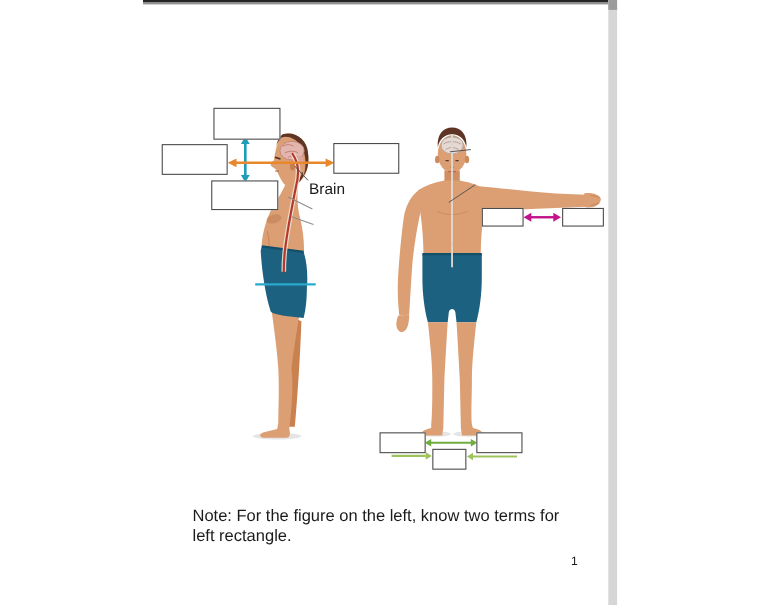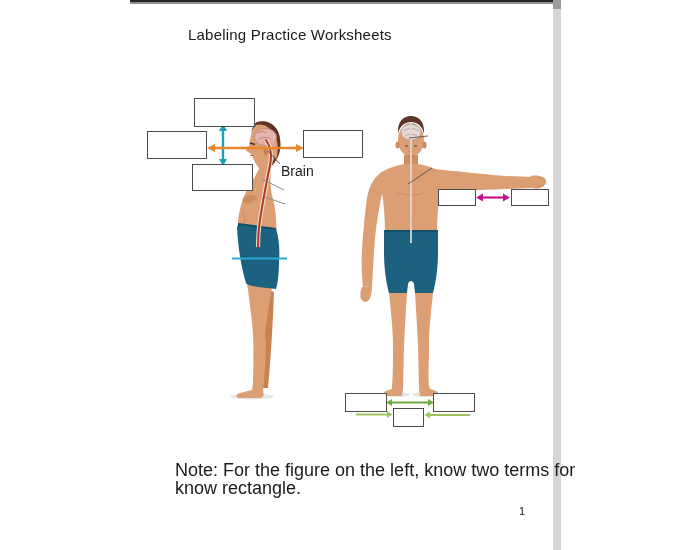--- a/index.html
+++ b/index.html
@@ -6,21 +6,21 @@
   #screen{position:relative;width:700px;height:550px;background:#ffffff;overflow:hidden;
           font-family:"Liberation Sans", sans-serif;color:#1a1a1a;}
   
   #top-bar{position:absolute;left:130px;top:0;width:423px;height:4px;
            background:linear-gradient(#262626 0 55%, #8f8f8f 55% 100%);}
   #scroll-track{position:absolute;left:553px;top:0;width:8px;height:550px;background:var(--scrollbar-track,#d6d6d6);}
   #scroll-thumb{position:absolute;left:0;top:0;width:8px;height:9px;background:var(--scrollbar-thumb,#9c9c9c);}
   
   #doc-title{position:absolute;left:188px;top:26px;font-size:15px;letter-spacing:.2px;}
   #brain-label{position:absolute;left:281px;top:163px;font-size:14px;}
-  #note{position:absolute;left:175px;top:461px;font-size:18px;line-height:18px;}
+  #note{position:absolute;left:175px;top:461px;font-size:15px;line-height:18px;}
   #page-num{position:absolute;left:519px;top:505px;font-size:11px;}
   
   .blank{position:absolute;background:#fff;border:1.5px solid var(--rect-border,#4c4c4c);box-sizing:border-box;}
   
   #art{position:absolute;left:0;top:0;}
   .f-skin{fill:var(--skin,#dc9f74);}
   .f-skin2{fill:var(--skin-shadow,#c8814f);}
   .f-shorts{fill:var(--shorts,#1c6180);}
   .s-shortsd{stroke:var(--shorts-dark,#12506a);}
   .f-hair{fill:var(--hair,#5f3425);}
@@ -38,21 +38,20 @@
 </head>
 <body>
 
 <div id="screen">
 
   <div id="top-bar"></div>
   <div id="scroll-track">
     <div id="scroll-thumb"></div>
   </div>
 
-  <div id="doc-title">Labeling Practice Worksheets</div>
 
   <svg id="art" width="700" height="550" viewBox="0 0 700 550">
 
     <g>
       <ellipse cx="252" cy="396.5" rx="22" ry="3" fill="#000" opacity="0.10"></ellipse>
 
       <path class="f-skin2" d="M 258,285 C 262,310 264,340 262,370 L 261,388 L 268,388 C 271,355 273,320 274,292 Z"></path>
 
       <path class="f-skin" d="M 247,283 C 250,305 252,320 253,335 C 254,355 253,372 253,384 L 252,390 L 263,390
                C 265,372 267,352 265,335 C 267,318 270,300 272,287 Z"></path>
@@ -181,18 +180,18 @@
   <div class="blank" style="left:438px;top:189px;width:38px;height:17px;"></div>
   <div class="blank" style="left:511px;top:189px;width:38px;height:17px;"></div>
   <div class="blank" style="left:345px;top:393px;width:42px;height:19px;"></div>
   <div class="blank" style="left:433px;top:393px;width:42px;height:19px;"></div>
   <div class="blank" style="left:393px;top:408px;width:31px;height:19px;"></div>
 
   <div id="brain-label">Brain</div>
 
   <div id="note">
     <div>Note: For the figure on the left, know two terms for</div>
-    <div>know rectangle.</div>
+    <div>left rectangle.</div>
   </div>
 
   <div id="page-num">1</div>
 
 </div>
 
 </body></html>

